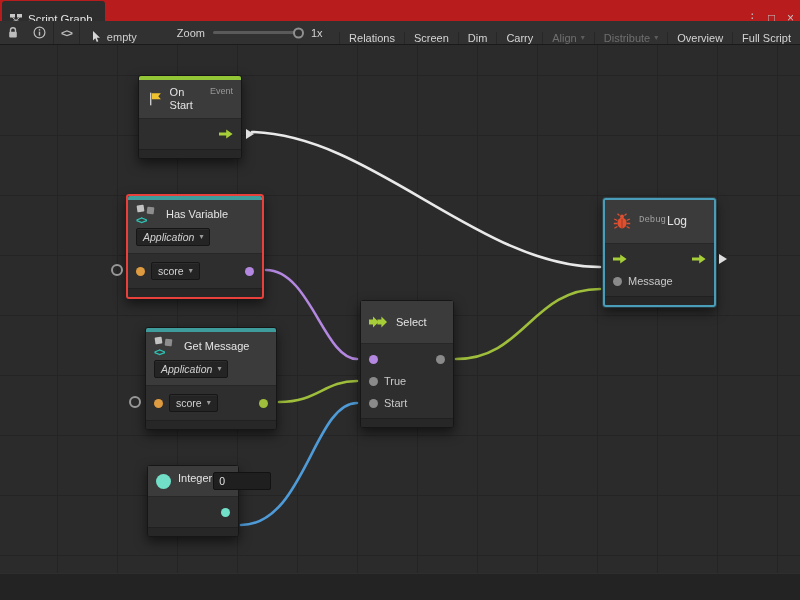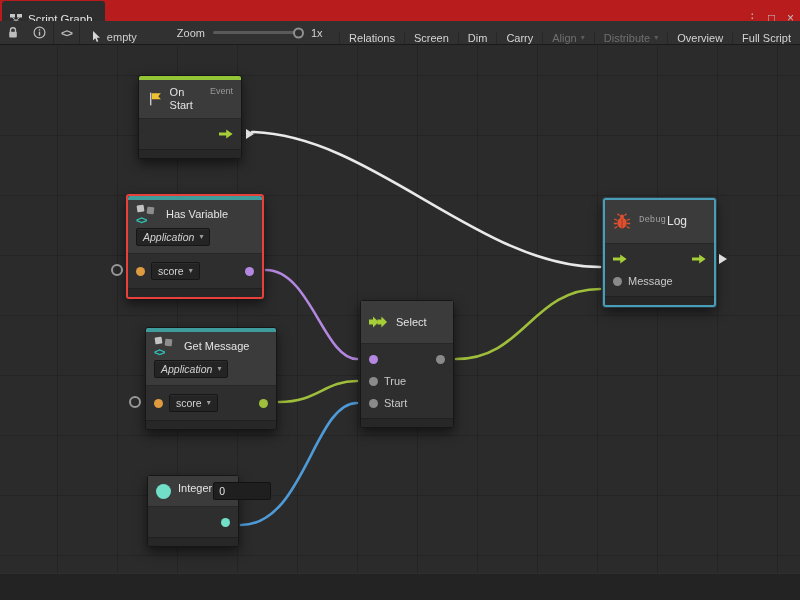--- a/index.html
+++ b/index.html
@@ -251,21 +251,21 @@
         <div class="dd">
           <span>score</span>
           <span class="caret">▾</span>
         </div>
         <span class="dot olive mr"></span>
       </div>
     </div>
     <div class="nfoot"></div>
   </div>
 
-  <div class="node" style="left:147px;top:430px;width:92px;">
+  <div class="node" style="left:147px;top:420px;width:92px;">
     <div class="nhead">
       <span class="inticon"></span>
       <div class="headcol">
         <div class="ntitle">Integer</div>
         <div class="numfield">0</div>
       </div>
     </div>
     <div class="nbody">
       <div class="prow end">
         <span class="dot teal"></span>

